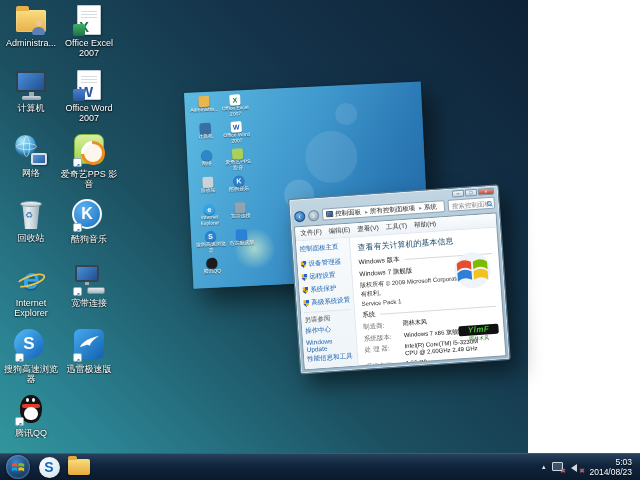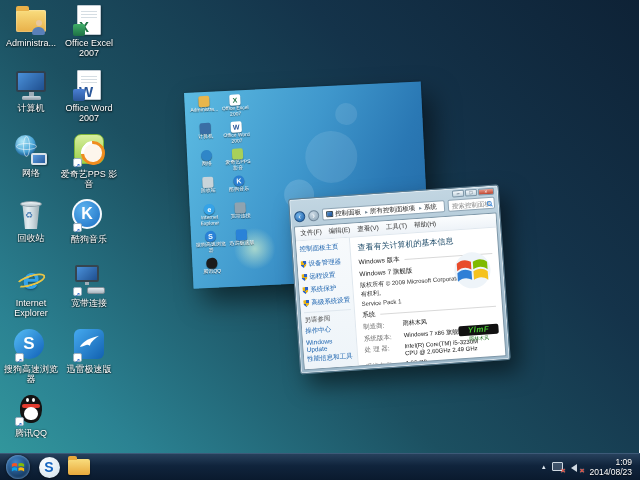--- a/index.html
+++ b/index.html
@@ -1,21 +1,21 @@
 <!DOCTYPE html>
 <html><head>
 <meta charset="utf-8">
 <style>
   * { margin:0; padding:0; box-sizing:border-box; }
   html,body { width:640px; height:480px; overflow:hidden; }
   body { font-family:"Liberation Sans","DejaVu Sans",sans-serif; position:relative; }
 
   
   .desktop {
-    position:absolute; inset:0; width:639px; height:480px;
+    position:absolute; inset:0; width:528px; height:480px;
     background:linear-gradient(225deg,#0e2236 0%,#14334a 30%,#1c5061 58%,#2b8292 85%,#339a9e 100%);
   }
 
   
   .icon-grid {
     position:absolute; left:2px; top:2px;
     display:grid; grid-auto-flow:column;
     grid-template-rows:repeat(7,65px); grid-template-columns:58px 58px;
   }
   .cell { width:58px; text-align:center; position:relative; cursor:default; }
@@ -542,18 +542,18 @@
       <span class="chev">▴</span>
       <span class="tray-ic">
           <span class="tray-mon"></span>
           <span class="x">×</span>
         </span>
       <span class="tray-ic">
           <span class="tray-spk"></span>
           <span class="x">×</span>
         </span>
       <div class="clock">
-        <div>1:09</div>
+        <div>5:03</div>
         <div>2014/08/23</div>
       </div>
     </div>
   </div>
 </div>
 
 </body></html>

